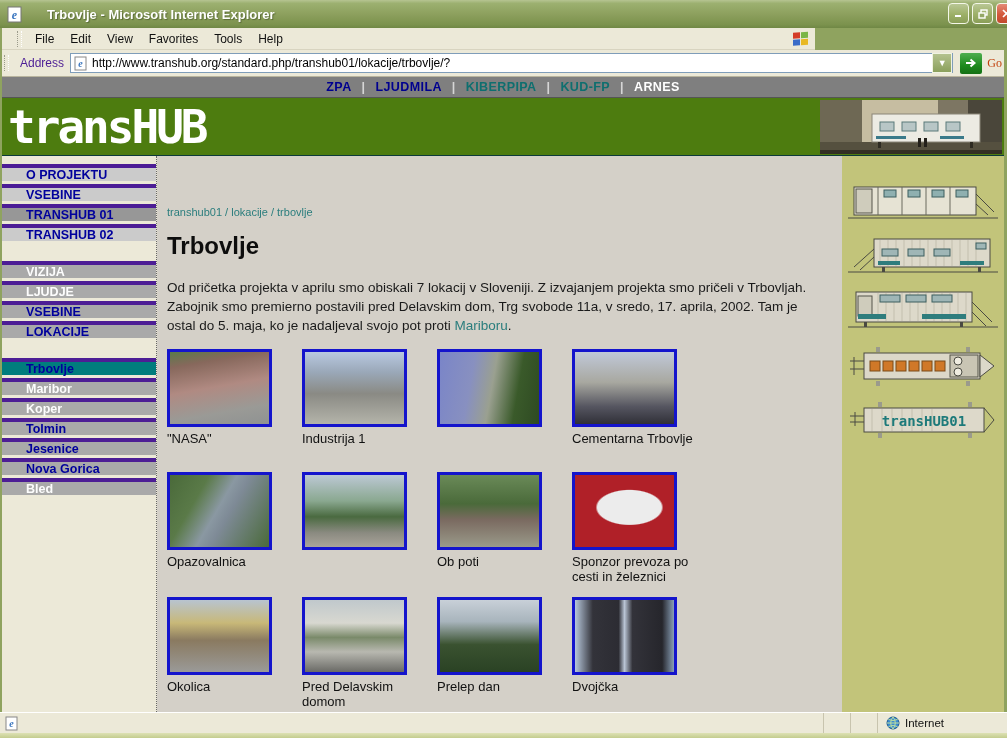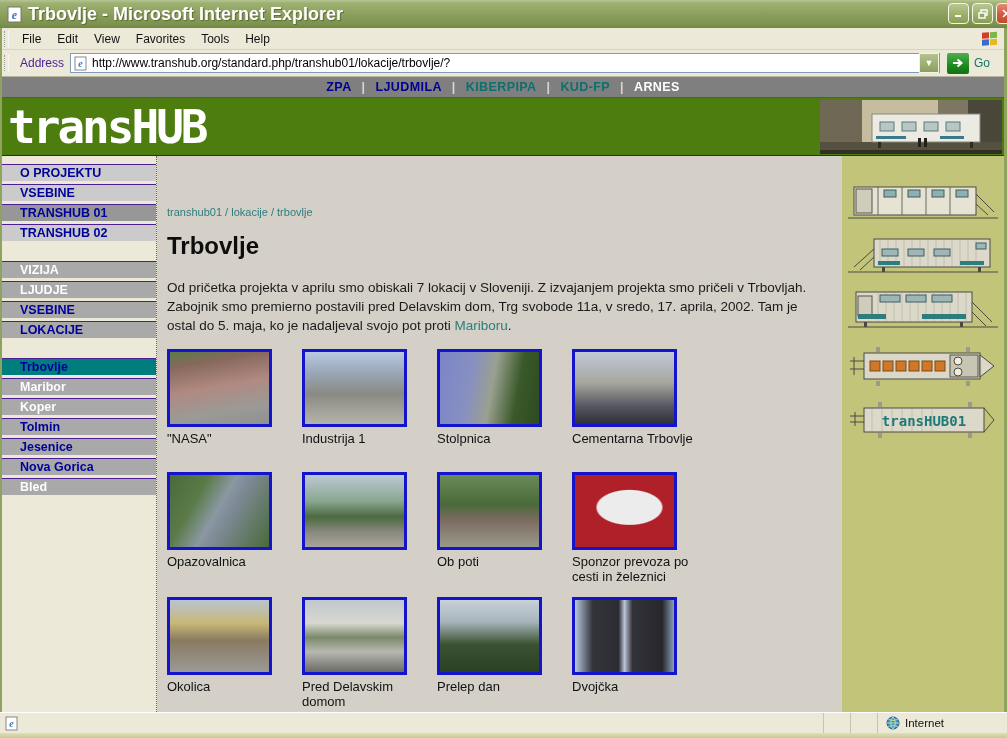--- a/index.html
+++ b/index.html
@@ -4,68 +4,68 @@
 <style>
   html,body{margin:0;padding:0;}
   body{font-family:"Liberation Sans",sans-serif;background:#3a3a3a;}
   .window{position:relative;width:1007px;height:738px;overflow:hidden;background:#8fa35f;}
 
   
   .titlebar{position:absolute;left:0;top:0;width:1007px;height:28px;
     background:linear-gradient(180deg,#b6c492 0%,#9cb070 12%,#8da05e 50%,#7b924d 88%,#6f8745 100%);
     display:flex;align-items:center;padding-left:6px;box-sizing:border-box;}
   .titlebar .appicon{width:17px;height:17px;margin-right:5px;}
-  .titlebar .title{color:#fff;font-weight:bold;font-size:18px;text-shadow:1px 1px 1px #5a6b36;}
+  .titlebar .title{color:#fff;font-weight:bold;font-size:13px;text-shadow:1px 1px 1px #5a6b36;margin-left:19px;}
   .winbtns{position:absolute;right:-10px;top:3px;display:flex;gap:3px;}
   .wbtn{width:21px;height:21px;border-radius:4px;border:1px solid #f4f7e8;
     background:linear-gradient(180deg,#b9c795 0%,#9db068 55%,#8a9e58 100%);
     color:#fff;font-size:11px;font-weight:bold;display:flex;align-items:center;justify-content:center;box-sizing:border-box;}
   .wbtn.close{background:linear-gradient(180deg,#e38b77 0%,#d4593c 55%,#c24a2e 100%);}
   .wbtn svg{display:block;}
 
   
-  .menubar{position:absolute;left:2px;top:28px;width:1002px;height:22px;background:#ece9d8;
-    display:flex;align-items:center;border-bottom:1px solid #d8d4c0;box-sizing:border-box;}
+  .menubar{position:absolute;left:2px;top:28px;width:813px;height:22px;background:#ece9d8;
+    display:flex;align-items:center;border-bottom:1px solid #d8d4c0;box-sizing:border-box;padding-left:13px;}
   .grip{width:3px;height:16px;margin:0 5px 0 2px;border-left:1px dotted #9a9a8a;border-right:1px dotted #fff;}
   .menubar .mitem{padding:2px 8px;font-size:12px;color:#111;}
   .winlogo{position:absolute;right:3px;top:1px;width:22px;height:20px;}
 
   
   .addressbar{position:absolute;left:2px;top:50px;width:1002px;height:27px;background:#ece9d8;
     display:flex;align-items:center;border-bottom:1px solid #b9b59e;box-sizing:border-box;}
   .addr-label{color:#4c1d95;font-size:12px;margin:0 6px 0 6px;}
   .addr-field{flex:1;height:20px;background:#fff;border:1px solid #7f9db9;display:flex;align-items:center;padding-left:2px;box-sizing:border-box;}
   .addr-field .favicon{width:15px;height:15px;margin-right:4px;}
   .addr-url{font-size:12px;color:#000;white-space:nowrap;overflow:hidden;}
   .addr-drop{width:18px;height:18px;margin-left:auto;background:linear-gradient(180deg,#b4c28e,#8ba05c);
     border:1px solid #f0f3e2;display:flex;align-items:center;justify-content:center;color:#fff;font-size:9px;}
   .go-btn{width:22px;height:21px;margin:0 4px 0 6px;border-radius:3px;border:1px solid #e8ecd8;
     background:linear-gradient(180deg,#4fae4f,#1d8a1d 60%,#147014);display:flex;align-items:center;justify-content:center;}
-  .go-label{font-size:12px;color:#0f766e;margin-right:14px;}
+  .go-label{font-size:12px;color:#c2410c;margin-right:2px;font-family:Liberation Serif, serif;}
 
   
   .viewport{position:absolute;left:2px;top:77px;width:1002px;height:635px;background:#d4d0c8;overflow:hidden;}
 
   .topnav{height:20px;background:#7f7f7f;display:flex;align-items:center;justify-content:center;
     font-size:12.5px;font-weight:bold;letter-spacing:.4px;border-bottom:1px solid #555;}
   .topnav a{text-decoration:none;margin:0 8px;}
   .tn-navy{color:#00008f;} .tn-teal{color:#0e6f6f;} .tn-white{color:#fff;}
   .tn-sep{color:#d6d6d6;margin:0 2px;}
 
   .siteheader{height:58px;background:#4d7c0f;position:relative;border-bottom:1px solid #0c3a3a;box-sizing:border-box;}
   .logo{position:absolute;left:6px;top:2px;color:#fff;font-family:"DejaVu Sans Mono",monospace;
     font-size:46px;font-weight:bold;letter-spacing:-3px;line-height:54px;}
   .headerphoto{position:absolute;right:2px;top:2px;width:182px;height:54px;}
 
   .contentrow{display:flex;height:556px;}
 
   
   .sidebar{width:155px;background:#ece9d8;border-right:1px dotted #666;box-sizing:border-box;padding-top:8px;flex:none;}
-  .srow{height:17px;margin-bottom:3px;display:flex;align-items:center;padding-left:18px;
-    font-size:12.5px;font-weight:bold;border-top:1px solid #4c1d95;box-sizing:border-box;}
+  .srow{height:17px;margin-bottom:3px;display:flex;align-items:center;padding-left:24px;
+    font-size:12.5px;font-weight:bold;border-top:4px solid #4c1d95;box-sizing:border-box;}
   .row-light{background:#cbcbcb;} .row-dark{background:#979797;} .row-mid{background:#a9a9a9;} .row-teal{background:#007d7d;}
   .t-navy{color:#00009c;} .t-white{color:#fdfdfd;}
   .sgap{height:17px;}
 
   
   .main{flex:1;padding:6px 0 12px 10px;box-sizing:border-box;overflow:hidden;margin-top:44px;}
   .breadcrumb{font-size:11px;color:#2a7d7d;margin-bottom:14px;}
   .pagetitle{font-size:24px;font-weight:bold;color:#0d0d0d;margin:0 0 18px 0;}
   .intro{font-size:13.5px;line-height:19px;color:#1a1a1a;width:660px;margin-bottom:14px;}
   .intro a{color:#2a7d7d;text-decoration:none;}
@@ -273,21 +273,20 @@
           <div class="cell">
               <div class="thumb p1"></div>
               <div class="caption">"NASA"</div>
             </div>
           <div class="cell">
               <div class="thumb p2"></div>
               <div class="caption">Industrija 1</div>
             </div>
           <div class="cell">
               <div class="thumb p3"></div>
-              <div class="caption">Stolpnica</div>
             </div>
           <div class="cell">
               <div class="thumb p4"></div>
               <div class="caption">Cementarna Trbovlje</div>
             </div>
 
           <div class="cell">
               <div class="thumb p5"></div>
               <div class="caption">Opazovalnica</div>
             </div>

